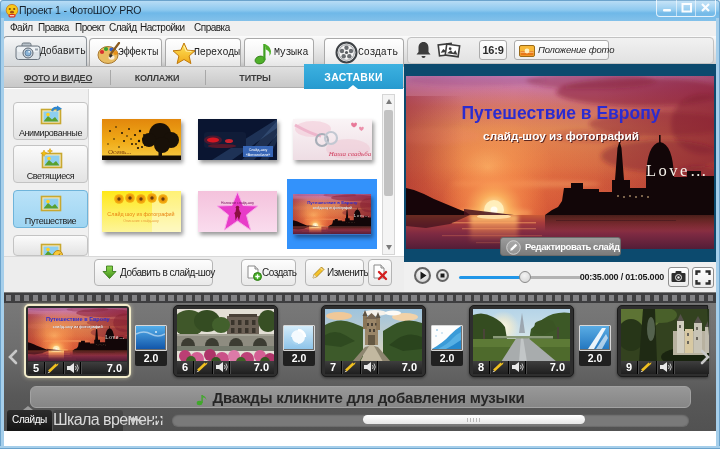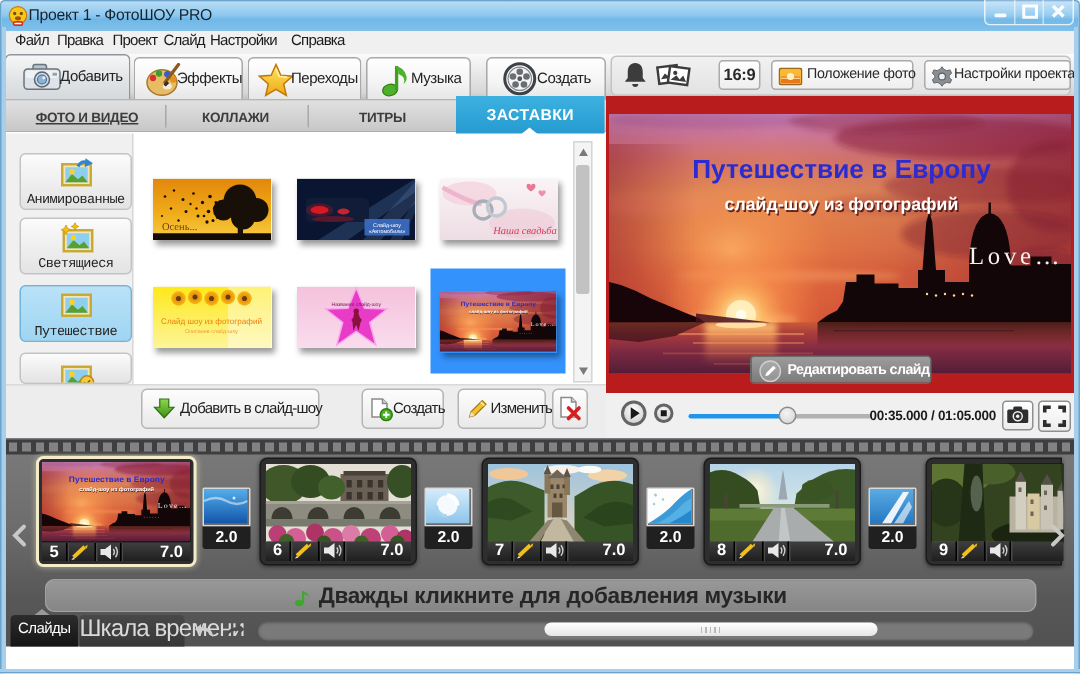--- a/index.html
+++ b/index.html
@@ -10,45 +10,45 @@
 #frameR{left:716px;top:18px;width:4px;height:431px;background:#a6cfeb;border-right:1.5px solid #6ba3cc;}
 #frameB{left:0;top:446px;width:720px;height:3px;background:#a6cfeb;border-bottom:1.5px solid #6ba3cc;}
 #titlebar{left:0;top:0;width:720px;height:21px;background:linear-gradient(#b7dcf5 0%,#8ec9ef 45%,#6fb8e8 60%,#83c1ea 100%);border:1px solid #6ba3cc;border-bottom:none;border-radius:3px 3px 0 0;}
 #title{left:19px;top:3.5px;font-size:10.5px;color:#16222e;letter-spacing:-0.2px;}
 #winbtns{left:656px;top:0px;width:60px;height:17px;border:1px solid rgba(255,255,255,.75);border-top:none;border-radius:0 0 4px 4px;background:linear-gradient(rgba(255,255,255,.22),rgba(255,255,255,0));display:flex;}
 #winbtns .wb{flex:1;border-right:1px solid rgba(255,255,255,.55);position:relative;}
 #winbtns .wb:last-child{border-right:none;}
 #menubar{left:1px;top:21px;width:718px;height:15px;background:#f0f0f0;}
 .mi{position:absolute;top:0.5px;font-size:10px;color:#1a1a1a;letter-spacing:-0.5px;}
 #toolbar{left:1px;top:36px;width:718px;height:30px;background:linear-gradient(#fafafa,#d7d7d7 85%,#c3c3c3);}
-.tab{position:absolute;border:1px solid #a9a9a9;border-bottom:none;border-radius:4px 4px 0 0;background:linear-gradient(#ffffff,#f4f4f4 60%,#e6e6e6);font-size:10px;color:#222;letter-spacing:-0.3px;white-space:nowrap;}
+.tab{position:absolute;border:1px solid #a9a9a9;border-bottom:none;border-radius:4px 4px 0 0;background:linear-gradient(#ffffff,#f4f4f4 60%,#e6e6e6);font-size:10px;color:#222;letter-spacing:-0.3px;white-space:nowrap;font-family:Liberation Mono, monospace;}
 .tab.active{background:linear-gradient(#f5f6f7,#e0e3e5 60%,#d6d9db);border-color:#8f959b;}
 .tab span{position:absolute;white-space:nowrap;}
 .tico{position:absolute;}
 #rgroup{left:406px;top:1px;width:307px;height:27px;background:linear-gradient(#f1f1f1,#e2e2e2);border:1px solid #c2c2c2;border-radius:4px;}
 .rbtn{position:absolute;top:4px;height:20px;background:linear-gradient(#ffffff,#eeeeee);border:1px solid #ababab;border-radius:3px;font-size:9.5px;color:#2a2a2a;white-space:nowrap;letter-spacing:-0.2px;}
 #subtabs{left:1px;top:66px;width:403px;height:22px;background:linear-gradient(#e0e0e0,#c8c8c8);border-top:1px solid #b5b5b5;border-bottom:1px solid #aeaeae;}
 .sti{position:absolute;top:5.5px;font-size:9px;font-weight:bold;color:#3c3c3c;letter-spacing:-0.2px;transform:translateX(-50%);}
 .stsep{position:absolute;top:3px;width:1px;height:15px;background:#a8a8a8;}
 #bluetab{left:304px;top:64px;width:99px;height:29px;background:linear-gradient(#3db1e0,#2a9fd3 70%,#2495c9);color:#fff;font-weight:bold;font-size:10.5px;text-align:center;line-height:26px;letter-spacing:.3px;}
 #bluenotch{left:342.5px;top:85px;width:0;height:0;border-left:10.5px solid transparent;border-right:10.5px solid transparent;border-bottom:8px solid #ffffff;}
 #leftpanel{left:1px;top:88.5px;width:403px;height:203.5px;background:#ffffff;}
 #sidebar{left:0px;top:0px;width:88px;height:167.5px;background:#f0f0f0;border-right:1px solid #d9d9d9;}
-.sbtn{position:absolute;left:12px;width:75px;height:38px;background:linear-gradient(#fbfbfb,#e3e3e3);border:1px solid #c3c3c3;border-radius:4px;overflow:hidden;font-family:Liberation Mono, monospace;}
+.sbtn{position:absolute;left:12px;width:75px;height:38px;background:linear-gradient(#fbfbfb,#e3e3e3);border:1px solid #c3c3c3;border-radius:4px;overflow:hidden;}
 .sbtn.sel{background:linear-gradient(#b9e2f8,#9fd5f2);border-color:#6fb4da;}
 .sbtn .lbl{position:absolute;width:100%;text-align:center;bottom:1px;font-size:9px;color:#222;letter-spacing:-0.4px;}
 .sbtn svg{position:absolute;left:50%;margin-left:-12px;top:2px;}
 #btnrow{left:0px;top:167.5px;width:403px;height:36px;background:#ededed;border-top:1px solid #d9d9d9;}
 .gbtn{position:absolute;top:170.5px;height:27px;background:linear-gradient(#fdfdfd,#e9e9e9);border:1px solid #b5b5b5;border-radius:4px;font-size:10px;color:#222;white-space:nowrap;letter-spacing:-0.5px;}
 .thumb{position:absolute;width:79px;height:41px;box-shadow:2px 3px 4px rgba(0,0,0,.4);overflow:hidden;}
 #selbox{left:286px;top:90.5px;width:90px;height:70px;background:#3392fb;}
 #vscroll{left:381px;top:5.5px;width:13px;height:161px;background:#f4f4f4;border:1px solid #d6d6d6;}
 #vthumb{position:absolute;left:1px;top:15px;width:9px;height:86px;background:#c2c2c2;border-radius:2px;}
 .varrow{position:absolute;left:2.5px;width:0;height:0;border-left:3.5px solid transparent;border-right:3.5px solid transparent;}
-#prepanel{left:404px;top:64px;width:312px;height:228.5px;background:#b91c1c;}
+#prepanel{left:404px;top:64px;width:312px;height:228.5px;background:#0c4a6e;}
 #pimg{left:2px;top:12px;width:308px;height:173px;overflow:hidden;}
 #editbtn{left:96px;top:173px;width:121px;height:19px;background:linear-gradient(#9c9c9c,#7b7b7b);border:1px solid #6a6a6a;border-radius:3px;color:#fff;font-size:9.5px;font-weight:bold;letter-spacing:-0.4px;white-space:nowrap;}
 #player{left:0px;top:198px;width:312px;height:30.5px;background:#f0f0f0;}
 .pbtn{position:absolute;border-radius:50%;background:radial-gradient(circle at 50% 35%,#ffffff,#d8d8d8 70%,#bfbfbf);border:2px solid #646464;}
 .pbtn svg{display:block;}
 #ptime{position:absolute;right:52px;top:10px;font-size:9px;font-weight:bold;color:#1a1a1a;letter-spacing:-0.2px;}
 .sqbtn{position:absolute;background:linear-gradient(#ffffff,#ececec);border:1px solid #8f8f8f;border-radius:3px;}
 #timeline{left:1px;top:292px;width:718px;height:139px;background:linear-gradient(#7b7b7b,#6e6e6e 40%,#585858 75%,#525252);}
 #perf{left:0px;top:0.5px;width:718px;height:10px;background:#3e3e40;}
 #perfholes{position:absolute;left:5px;top:2.5px;width:708px;height:6px;background:repeating-linear-gradient(to right,#828285 0 5.5px,rgba(0,0,0,0) 5.5px 9px);}
@@ -297,34 +297,28 @@
           <rect x="2" y="3" width="13" height="11" fill="#fff" stroke="#3c3c3c" stroke-width="1.6"></rect>
           <path d="M3.5,11 l3,-3.5 2.5,2.5 2,-4 3,5" fill="#3c3c3c"></path>
         </g>
  <g transform="rotate(8 16 9)">
           <rect x="9" y="4" width="13" height="11" fill="#fff" stroke="#3c3c3c" stroke-width="1.6"></rect>
           <circle cx="13" cy="8" r="1.4" fill="#3c3c3c"></circle>
           <path d="M10.5,13 l3.5,-3.5 2.5,2.5 2,-3 2.5,4" fill="#3c3c3c"></path>
         </g>
 </svg>
 <div class="rbtn" style="left:478px;width:28px;font-weight:bold;text-align:center;line-height:18px;font-size:11px;">16:9</div>
-<div class="rbtn" style="left:513px;width:95px;line-height:18px;">
+<div class="rbtn" style="left:513px;width:95px;line-height:18px;font-style:italic;">
  <svg style="position:absolute;left:4px;top:3.5px;" width="16" height="12" viewBox="0 0 16 12">
           <rect x=".5" y=".5" width="15" height="11" rx="1.5" fill="#f8b838" stroke="#9a6a18"></rect>
           <rect x="1.5" y="6" width="13" height="4.5" fill="#e87818"></rect>
           <circle cx="8" cy="6" r="2.4" fill="#fdf0c0"></circle>
           <rect x="1.5" y="6.8" width="13" height=".8" fill="#fdf0c0" opacity=".8"></rect>
         </svg>
  <span style="margin-left:23px;">Положение фото</span></div>
-<div class="rbtn" style="left:615px;width:98px;line-height:18px;">
- <svg style="position:absolute;left:4px;top:2.5px;" width="14" height="14" viewBox="0 0 14 14">
-          <path d="M7,0.5 L8.3,2.3 A5,5 0 0 1 10.2,3.1 L12.4,2.6 L13.4,4.9 L11.8,6.3 A5,5 0 0 1 11.8,7.7 L13.4,9.1 L12.4,11.4 L10.2,10.9 A5,5 0 0 1 8.3,11.7 L7,13.5 L5.7,11.7 A5,5 0 0 1 3.8,10.9 L1.6,11.4 L0.6,9.1 L2.2,7.7 A5,5 0 0 1 2.2,6.3 L0.6,4.9 L1.6,2.6 L3.8,3.1 A5,5 0 0 1 5.7,2.3 Z" fill="#8a8f94" stroke="#5a5f64" stroke-width=".6"></path>
-          <circle cx="7" cy="7" r="2.3" fill="#eef0f2" stroke="#5a5f64" stroke-width=".8"></circle>
-        </svg>
- <span style="margin-left:19px;">Настройки проекта</span></div>
 </div>
 <div class="abs" id="subtabs">
  <span class="sti" style="left:57px;text-decoration:underline;">ФОТО И ВИДЕО</span>
  <span class="sti" style="left:156px;">КОЛЛАЖИ</span>
  <span class="sti" style="left:254px;">ТИТРЫ</span>
  <div class="stsep" style="left:109px;"></div>
  <div class="stsep" style="left:204px;"></div>
 </div>
 <div class="abs" id="bluetab">ЗАСТАВКИ</div>
 <div class="abs" id="bluenotch"></div>

